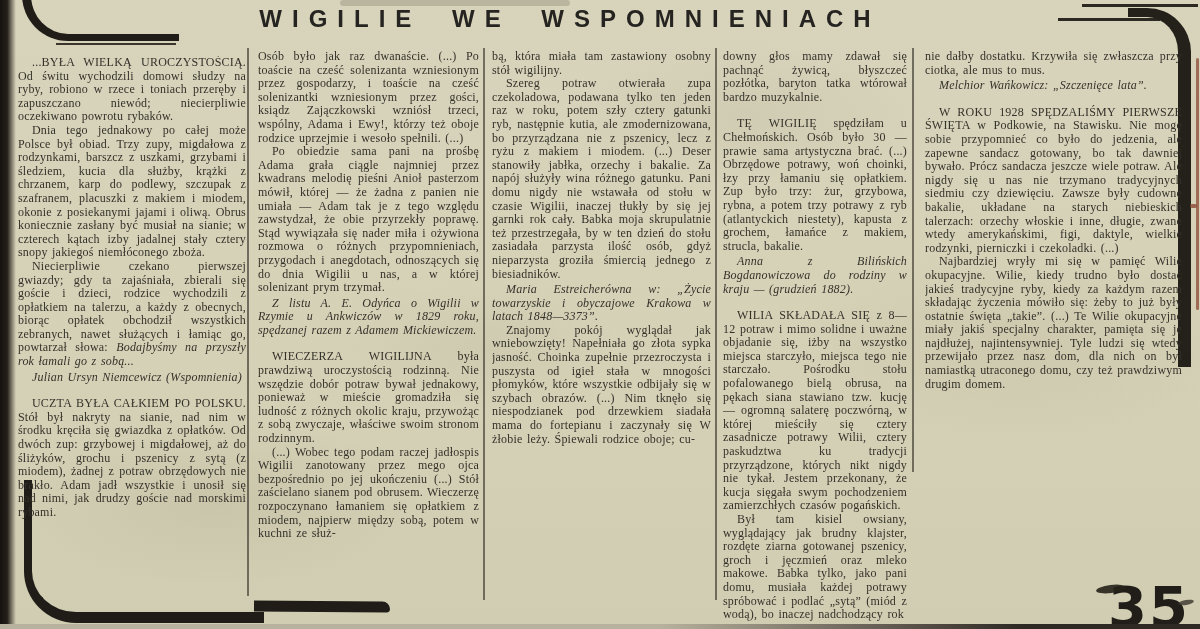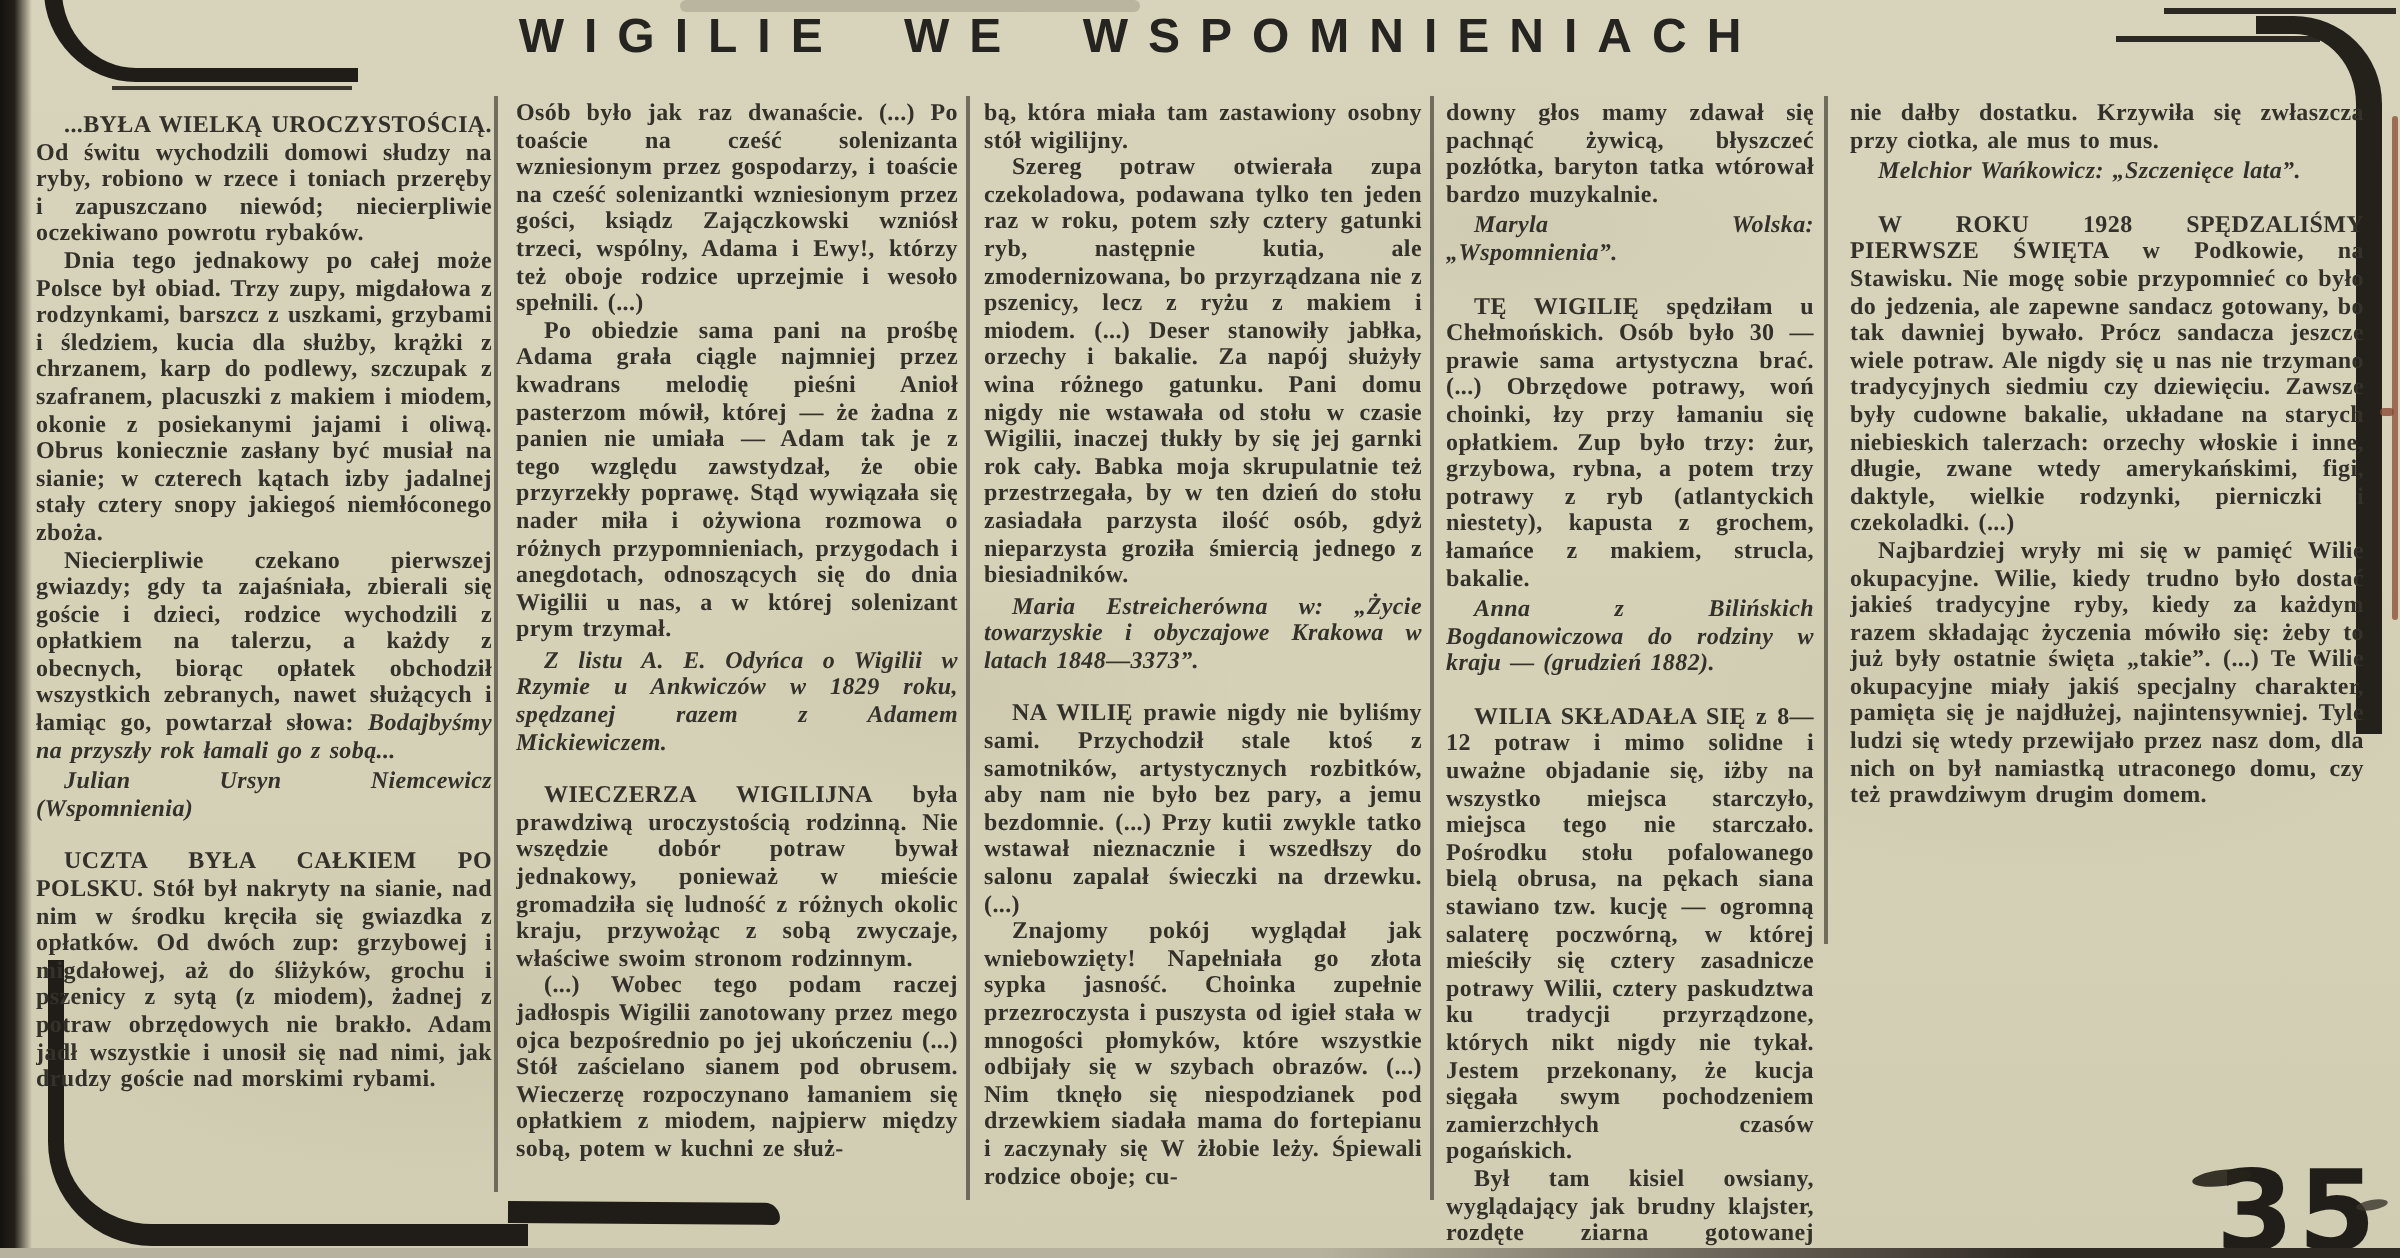--- a/index.html
+++ b/index.html
@@ -50,21 +50,21 @@
   .vrule-4{left:912px;height:424px;}
   
   .title{
     position:absolute;left:120px;right:180px;top:5px;margin:0;text-align:center;
     font-family:"Liberation Sans", sans-serif;font-weight:bold;
     font-size:24px;letter-spacing:10px;word-spacing:14px;color:#262420;
     white-space:nowrap;
   }
   
   .col{position:absolute;top:50px;height:576px;overflow:hidden;
-    font-size:12px;line-height:13.6px;text-align:justify;font-weight:bold;
+    font-size:12px;line-height:13.6px;text-align:justify;font-weight:normal;
     letter-spacing:.2px;word-spacing:1.2px;}
   .col-1{left:18px;width:228px;top:56px;height:560px;}
   .col-2{left:258px;width:221px;}
   .col-3{left:492px;width:219px;}
   .col-4{left:723px;width:184px;}
   .col-5{left:925px;width:257px;}
   .col p{margin:0;text-indent:14px;}
   .col p.cont{text-indent:0;}
   .col p.attrib{font-style:italic;margin-top:2px;}
   .col p.gap{margin-top:13px;}
@@ -117,27 +117,25 @@
     <p>Po obiedzie sama pani na prośbę Adama grała ciągle najmniej przez kwadrans melodię pieśni Anioł pasterzom mówił, której — że żadna z panien nie umiała — Adam tak je z tego względu zawstydzał, że obie przyrzekły poprawę. Stąd wywiązała się nader miła i ożywiona rozmowa o różnych przypomnieniach, przygodach i anegdotach, odnoszących się do dnia Wigilii u nas, a w której solenizant prym trzymał.</p>
     <p class="attrib">Z listu A. E. Odyńca o Wigilii w Rzymie u Ankwiczów w 1829 roku, spędzanej razem z Adamem Mickiewiczem.</p>
     <p class="gap">WIECZERZA WIGILIJNA była prawdziwą uroczystością rodzinną. Nie wszędzie dobór potraw bywał jednakowy, ponieważ w mieście gromadziła się ludność z różnych okolic kraju, przywożąc z sobą zwyczaje, właściwe swoim stronom rodzinnym.</p>
     <p>(...) Wobec tego podam raczej jadłospis Wigilii zanotowany przez mego ojca bezpośrednio po jej ukończeniu (...) Stół zaścielano sianem pod obrusem. Wieczerzę rozpoczynano łamaniem się opłatkiem z miodem, najpierw między sobą, potem w kuchni ze służ-</p>
   </section>
 
   <section class="col col-3">
     <p class="cont">bą, która miała tam zastawiony osobny stół wigilijny.</p>
     <p>Szereg potraw otwierała zupa czekoladowa, podawana tylko ten jeden raz w roku, potem szły cztery gatunki ryb, następnie kutia, ale zmodernizowana, bo przyrządzana nie z pszenicy, lecz z ryżu z makiem i miodem. (...) Deser stanowiły jabłka, orzechy i bakalie. Za napój służyły wina różnego gatunku. Pani domu nigdy nie wstawała od stołu w czasie Wigilii, inaczej tłukły by się jej garnki rok cały. Babka moja skrupulatnie też przestrzegała, by w ten dzień do stołu zasiadała parzysta ilość osób, gdyż nieparzysta groziła śmiercią jednego z biesiadników.</p>
     <p class="attrib">Maria Estreicherówna w: „Życie towarzyskie i obyczajowe Krakowa w latach 1848—3373”.</p>
-    <p class="gap">NA WILIĘ prawie nigdy nie byliśmy sami. Przychodził stale ktoś z samotników, artystycznych rozbitków, aby nam nie było bez pary, a jemu bezdomnie. (...) Przy kutii zwykle tatko wstawał nieznacznie i wszedłszy do salonu zapalał świeczki na drzewku. (...)</p>
     <p>Znajomy pokój wyglądał jak wniebowzięty! Napełniała go złota sypka jasność. Choinka zupełnie przezroczysta i puszysta od igieł stała w mnogości płomyków, które wszystkie odbijały się w szybach obrazów. (...) Nim tknęło się niespodzianek pod drzewkiem siadała mama do fortepianu i zaczynały się W żłobie leży. Śpiewali rodzice oboje; cu-</p>
   </section>
 
   <section class="col col-4">
     <p class="cont">downy głos mamy zdawał się pachnąć żywicą, błyszczeć pozłótka, baryton tatka wtórował bardzo muzykalnie.</p>
-    <p class="attrib">Maryla Wolska: „Wspomnienia”.</p>
     <p class="gap">TĘ WIGILIĘ spędziłam u Chełmońskich. Osób było 30 — prawie sama artystyczna brać. (...) Obrzędowe potrawy, woń choinki, łzy przy łamaniu się opłatkiem. Zup było trzy: żur, grzybowa, rybna, a potem trzy potrawy z ryb (atlantyckich niestety), kapusta z grochem, łamańce z makiem, strucla, bakalie.</p>
     <p class="attrib">Anna z Bilińskich Bogdanowiczowa do rodziny w kraju — (grudzień 1882).</p>
     <p class="gap">WILIA SKŁADAŁA SIĘ z 8—12 potraw i mimo solidne i uważne objadanie się, iżby na wszystko miejsca starczyło, miejsca tego nie starczało. Pośrodku stołu pofalowanego bielą obrusa, na pękach siana stawiano tzw. kucję — ogromną salaterę poczwórną, w której mieściły się cztery zasadnicze potrawy Wilii, cztery paskudztwa ku tradycji przyrządzone, których nikt nigdy nie tykał. Jestem przekonany, że kucja sięgała swym pochodzeniem zamierzchłych czasów pogańskich.</p>
     <p>Był tam kisiel owsiany, wyglądający jak brudny klajster, rozdęte ziarna gotowanej pszenicy, groch i jęczmień oraz mleko makowe. Babka tylko, jako pani domu, musiała każdej potrawy spróbować i podlać „sytą” (miód z wodą), bo inaczej nadchodzący rok</p>
   </section>
 
   <section class="col col-5">
     <p class="cont">nie dałby dostatku. Krzywiła się zwłaszcza przy ciotka, ale mus to mus.</p>
     <p class="attrib">Melchior Wańkowicz: „Szczenięce lata”.</p>
     <p class="gap">W ROKU 1928 SPĘDZALIŚMY PIERWSZE ŚWIĘTA w Podkowie, na Stawisku. Nie mogę sobie przypomnieć co było do jedzenia, ale zapewne sandacz gotowany, bo tak dawniej bywało. Prócz sandacza jeszcze wiele potraw. Ale nigdy się u nas nie trzymano tradycyjnych siedmiu czy dziewięciu. Zawsze były cudowne bakalie, układane na starych niebieskich talerzach: orzechy włoskie i inne, długie, zwane wtedy amerykańskimi, figi, daktyle, wielkie rodzynki, pierniczki i czekoladki. (...)</p>

